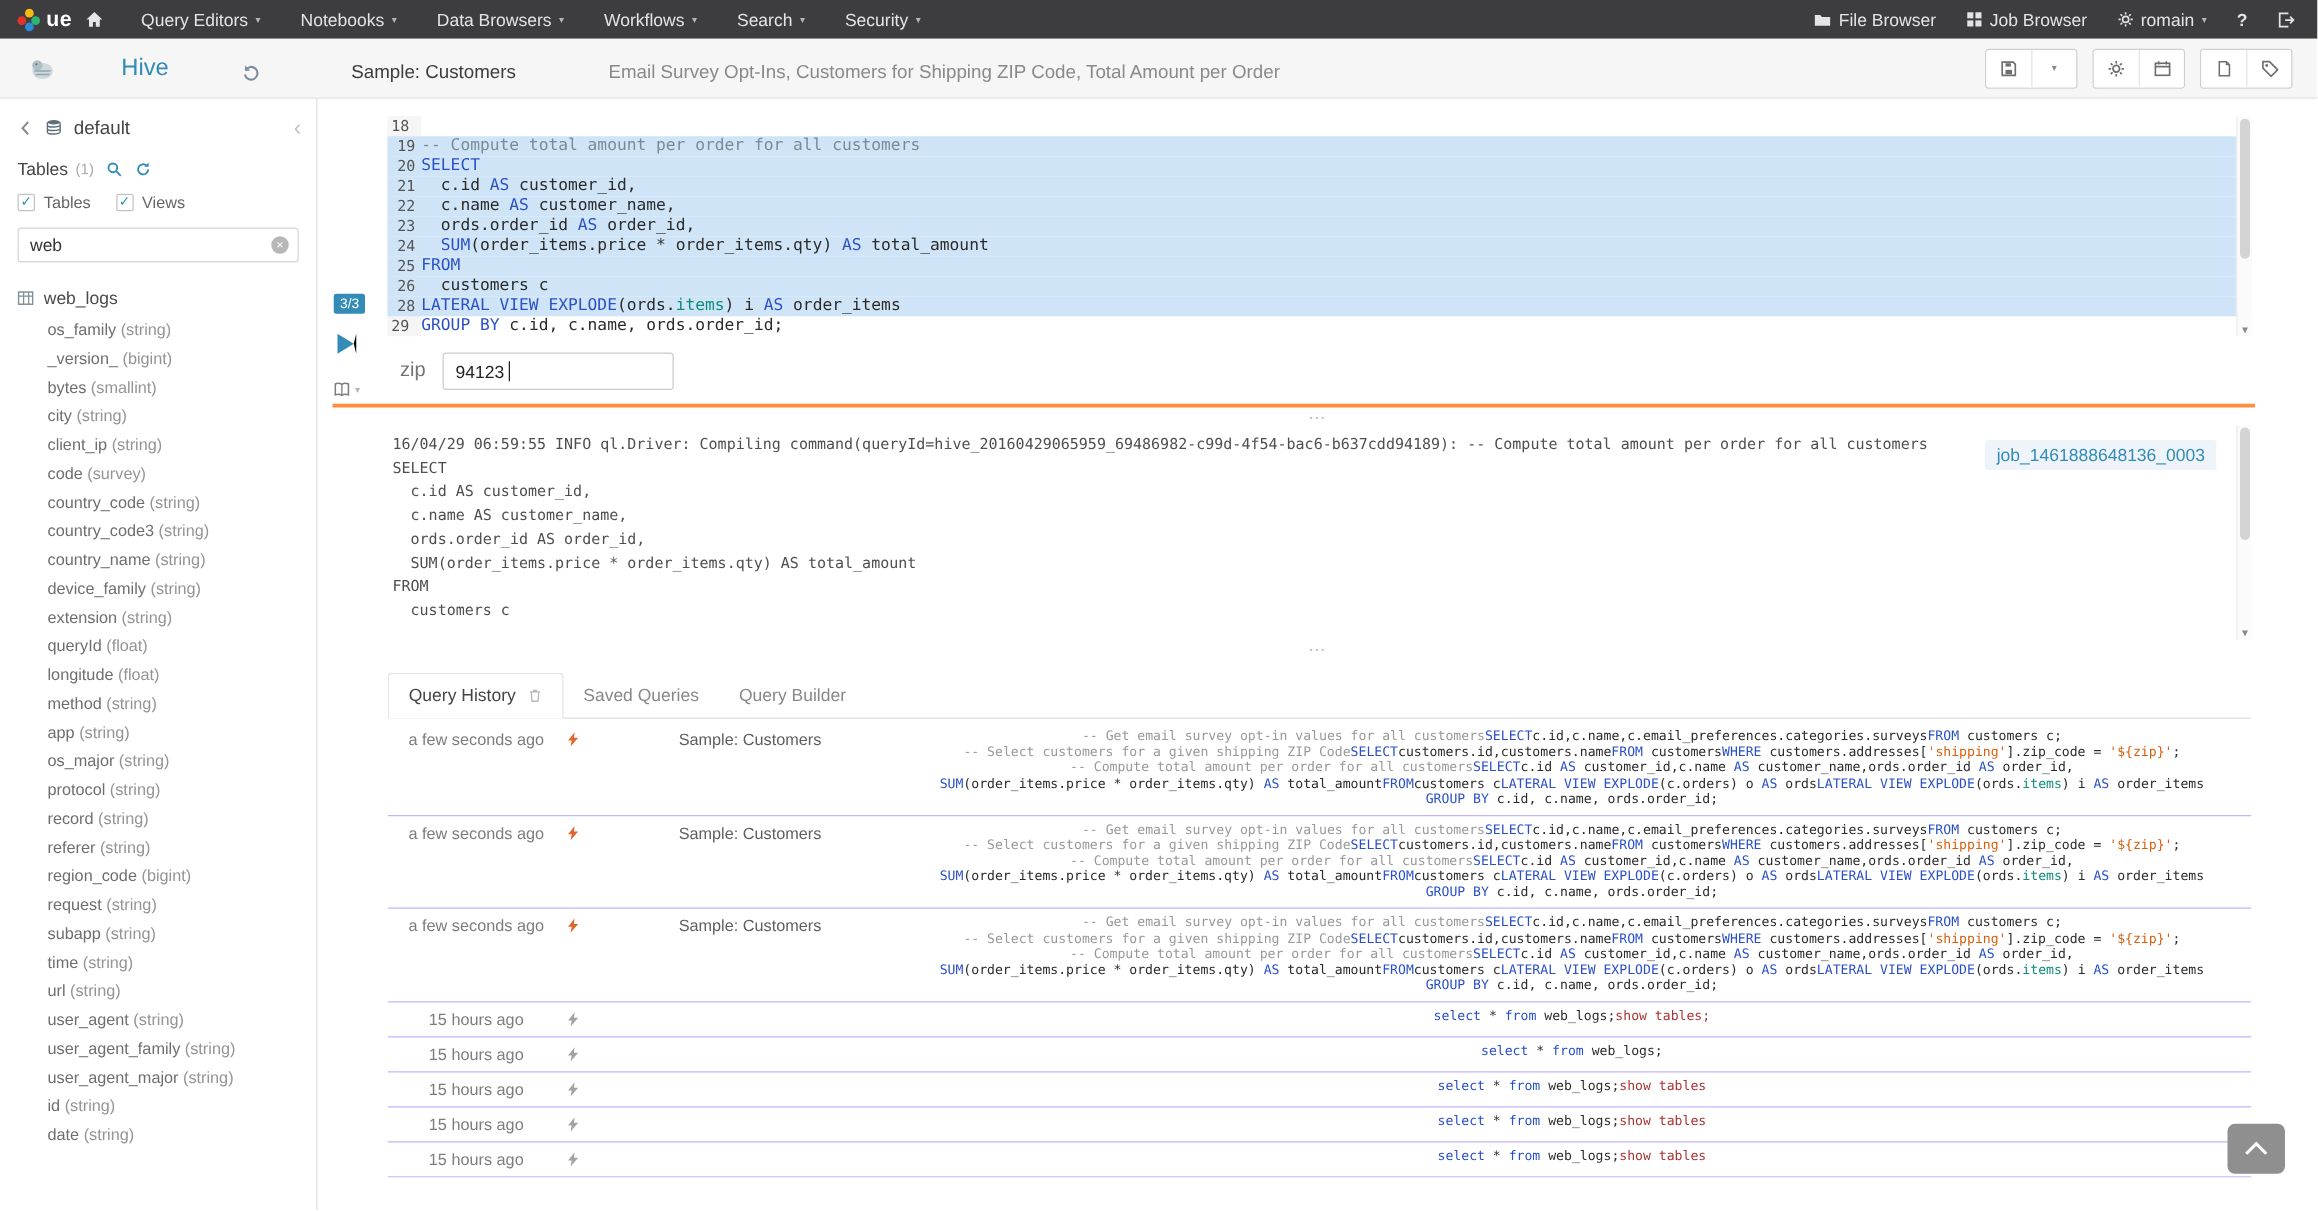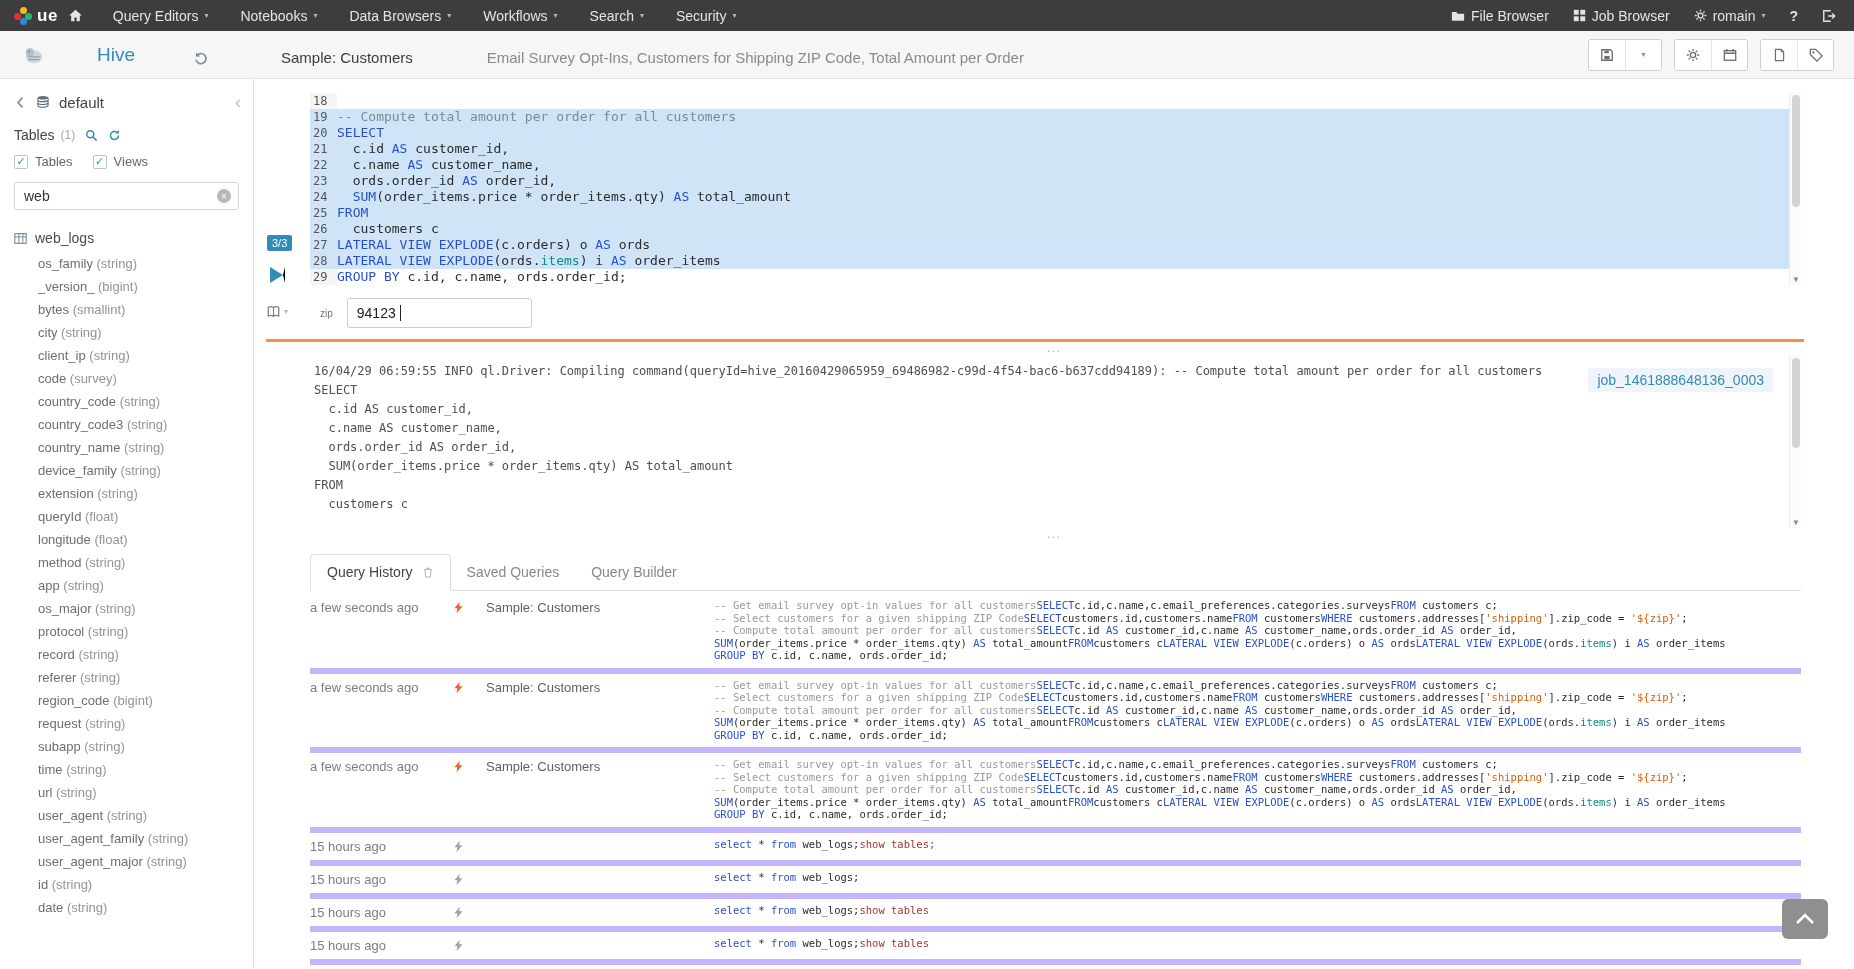--- a/index.html
+++ b/index.html
@@ -71,56 +71,56 @@
 
   .editor-area { margin:14px 53px 0 56px; position:relative; }
   .rail { position:absolute; left:-48px; top:0; width:44px; height:100%; }
   .exec-badge { position:absolute; left:5px; top:142px; background:var(--accent,#338bb8); color:#fff; font-size:11px; padding:2px 5px; border-radius:2px; }
   .play-btn { position:absolute; left:8px; top:174px; width:0; height:0; border-left:13px solid var(--accent,#338bb8); border-top:8px solid transparent; border-bottom:8px solid transparent; background:none; cursor:pointer; }
   .book-btn { position:absolute; left:4px; top:212px; color:#7d7d7d; display:flex; align-items:center; gap:3px; cursor:pointer; }
 
   .editor { position:relative; background:#fff; font-family:"DejaVu Sans Mono","Liberation Mono",monospace; font-size:13px; }
   .gutter-bg { position:absolute; left:0; top:0; bottom:0; width:27px; background:#f5f5f5; z-index:0; }
   .ed-line { position:relative; z-index:1; display:flex; height:16px; line-height:16px; white-space:pre; cursor:text; }
-  .ed-line.sel { background:var(--selection,#cfe5f7); }
+  .ed-line.sel { background:var(--selection,#cfe5f7);text-align:center; }
   .gut { flex:0 0 27px; width:27px; color:#555; padding-left:3px; font-size:12px; }
   .code { padding-left:0; }
   .seg-kw { color:var(--kw,#2a50c8); }
   .seg-cm { color:var(--cm,#999); }
   .editor .seg-cm { color:var(--cm-editor,#7a8b94); }
   .seg-pl { color:var(--pl,#2b2b2b); }
   .seg-str { color:var(--str,#dd4814); }
   .seg-tbl { color:var(--tbl,#0e8d7e); }
   .seg-sh { color:var(--sh,#a33); }
   .ed-scrollbar { position:absolute; right:0; top:0; width:12px; height:100%; background:#fbfbfb; border-left:1px solid #ececec; z-index:2; }
   .sb-thumb { position:absolute; top:2px; left:2px; width:8px; height:112px; background:#d4d4d4; border-radius:4px; }
   .sb-arrow { position:absolute; bottom:0; left:0; width:12px; text-align:center; font-size:8px; color:#8a8a8a; line-height:10px; cursor:pointer; }
 
   .variable-row { display:flex; align-items:center; gap:14px; margin-top:12px; height:32px; }
-  .variable-row label { color:#737373; font-size:10px; margin-left:10px; }
+  .variable-row label { color:#737373; font-size:16px; margin-left:10px; }
   .var-input { position:relative; }
   .var-input input { width:185px; height:30px; border:1px solid #ccc; border-radius:3px; padding:0 9px; font-size:14px; color:#222; font-family:inherit; }
   .txt-cursor { position:absolute; left:53px; top:7px; width:1px; height:16px; background:#222; }
 
   .progress { height:3px; background:var(--progress-orange,#ff8f3e); margin:10px 50px 0 12px; }
   .grip { text-align:center; color:#bdbdbd; font-size:15px; height:13px; line-height:9px; cursor:row-resize; }
   .grip::after { content:"…"; letter-spacing:1px; }
 
   .log-panel { margin:1px 53px 0 56px; height:172px; position:relative; font-family:"DejaVu Sans Mono","Liberation Mono",monospace; font-size:12px; color:#4f4f4f; padding:6px 20px 0 4px; overflow:hidden; }
   .log-line { height:19px; line-height:19px; white-space:pre; }
   .job-link { position:absolute; right:28px; top:12px; color:var(--accent,#338bb8); background:#eef4f9; padding:4px 9px; font-size:14px; font-family:"Liberation Sans",sans-serif; border-radius:2px; cursor:pointer; text-decoration:none; }
   .log-scrollbar { position:absolute; right:0; top:0; width:12px; height:100%; background:#fbfbfb; border-left:1px solid #ececec; }
 
   .tabs { margin:12px 53px 0 56px; display:flex; border-bottom:1px solid #ddd; height:38px; align-items:flex-end; }
   .tab { padding:9px 16px 10px; font-size:14px; color:#888; cursor:pointer; display:flex; align-items:center; gap:9px; white-space:nowrap; }
   .tab.active { border:1px solid #ddd; border-bottom:1px solid #fff; margin-bottom:-1px; border-radius:4px 4px 0 0; color:#444; background:#fff; }
   .tab svg { color:#b8b8b8; }
 
   .history { margin:3px 53px 0 56px; overflow:hidden; }
-  .hrow { display:grid; grid-template-columns:142px 34px 228px 1fr; padding:5px 0 6px; border-bottom:6px solid #c4b5fd; align-items:start; cursor:pointer; }
+  .hrow { display:grid; grid-template-columns:142px 34px 228px 1fr; padding:5px 0 6px; border-bottom:1px solid #c4b5fd; align-items:start; cursor:pointer;text-align:center; }
   .htime { color:#7d7d7d; font-size:13px; padding-top:1px; }
   .hicon { color:#a3a3a3; padding-top:2px; }
   .hicon.bolt-orange { color:#e0662f; }
   .hname { color:#5f5f5f; font-size:13px; padding-top:1px; }
   .hsql { font-family:"DejaVu Sans Mono","Liberation Mono",monospace; font-size:10.5px; line-height:12.5px; color:var(--pl,#2b2b2b); }
   .hline { white-space:pre-wrap; word-break:break-all; }
 
   .scroll-top { position:absolute; right:26px; bottom:30px; width:46px; height:40px; background:#8f8f8f; border:none; border-radius:6px; display:flex; align-items:center; justify-content:center; cursor:pointer; }
 </style>
 </head>
@@ -384,21 +384,20 @@
         <div id="editor-lines">
             <div class="ed-line"><span class="gut">18</span><span class="code"></span></div>
             <div class="ed-line sel"><span class="gut">19</span><span class="code"><span class="seg-cm">-- Compute total amount per order for all customers</span></span></div>
             <div class="ed-line sel"><span class="gut">20</span><span class="code"><span class="seg-kw">SELECT</span></span></div>
             <div class="ed-line sel"><span class="gut">21</span><span class="code"><span class="seg-pl">  c.id </span><span class="seg-kw">AS</span><span class="seg-pl"> customer_id,</span></span></div>
             <div class="ed-line sel"><span class="gut">22</span><span class="code"><span class="seg-pl">  c.name </span><span class="seg-kw">AS</span><span class="seg-pl"> customer_name,</span></span></div>
             <div class="ed-line sel"><span class="gut">23</span><span class="code"><span class="seg-pl">  ords.order_id </span><span class="seg-kw">AS</span><span class="seg-pl"> order_id,</span></span></div>
             <div class="ed-line sel"><span class="gut">24</span><span class="code"><span class="seg-pl">  </span><span class="seg-kw">SUM</span><span class="seg-pl">(order_items.price * order_items.qty) </span><span class="seg-kw">AS</span><span class="seg-pl"> total_amount</span></span></div>
             <div class="ed-line sel"><span class="gut">25</span><span class="code"><span class="seg-kw">FROM</span></span></div>
             <div class="ed-line sel"><span class="gut">26</span><span class="code"><span class="seg-pl">  customers c</span></span></div>
-            <div class="ed-line sel"><span class="gut">27</span><span class="code"><span class="seg-kw">LATERAL VIEW EXPLODE</span><span class="seg-pl">(c.orders) o </span><span class="seg-kw">AS</span><span class="seg-pl"> ords</span></span></div>
             <div class="ed-line sel"><span class="gut">28</span><span class="code"><span class="seg-kw">LATERAL VIEW EXPLODE</span><span class="seg-pl">(ords.</span><span class="seg-tbl">items</span><span class="seg-pl">) i </span><span class="seg-kw">AS</span><span class="seg-pl"> order_items</span></span></div>
             <div class="ed-line"><span class="gut">29</span><span class="code"><span class="seg-kw">GROUP BY</span><span class="seg-pl"> c.id, c.name, ords.order_id;</span></span></div>
           </div>
         <div class="ed-scrollbar">
           <span class="sb-thumb"></span>
           <span class="sb-arrow">▼</span>
         </div>
       </div>
       <div class="variable-row">
         <label>zip</label>

